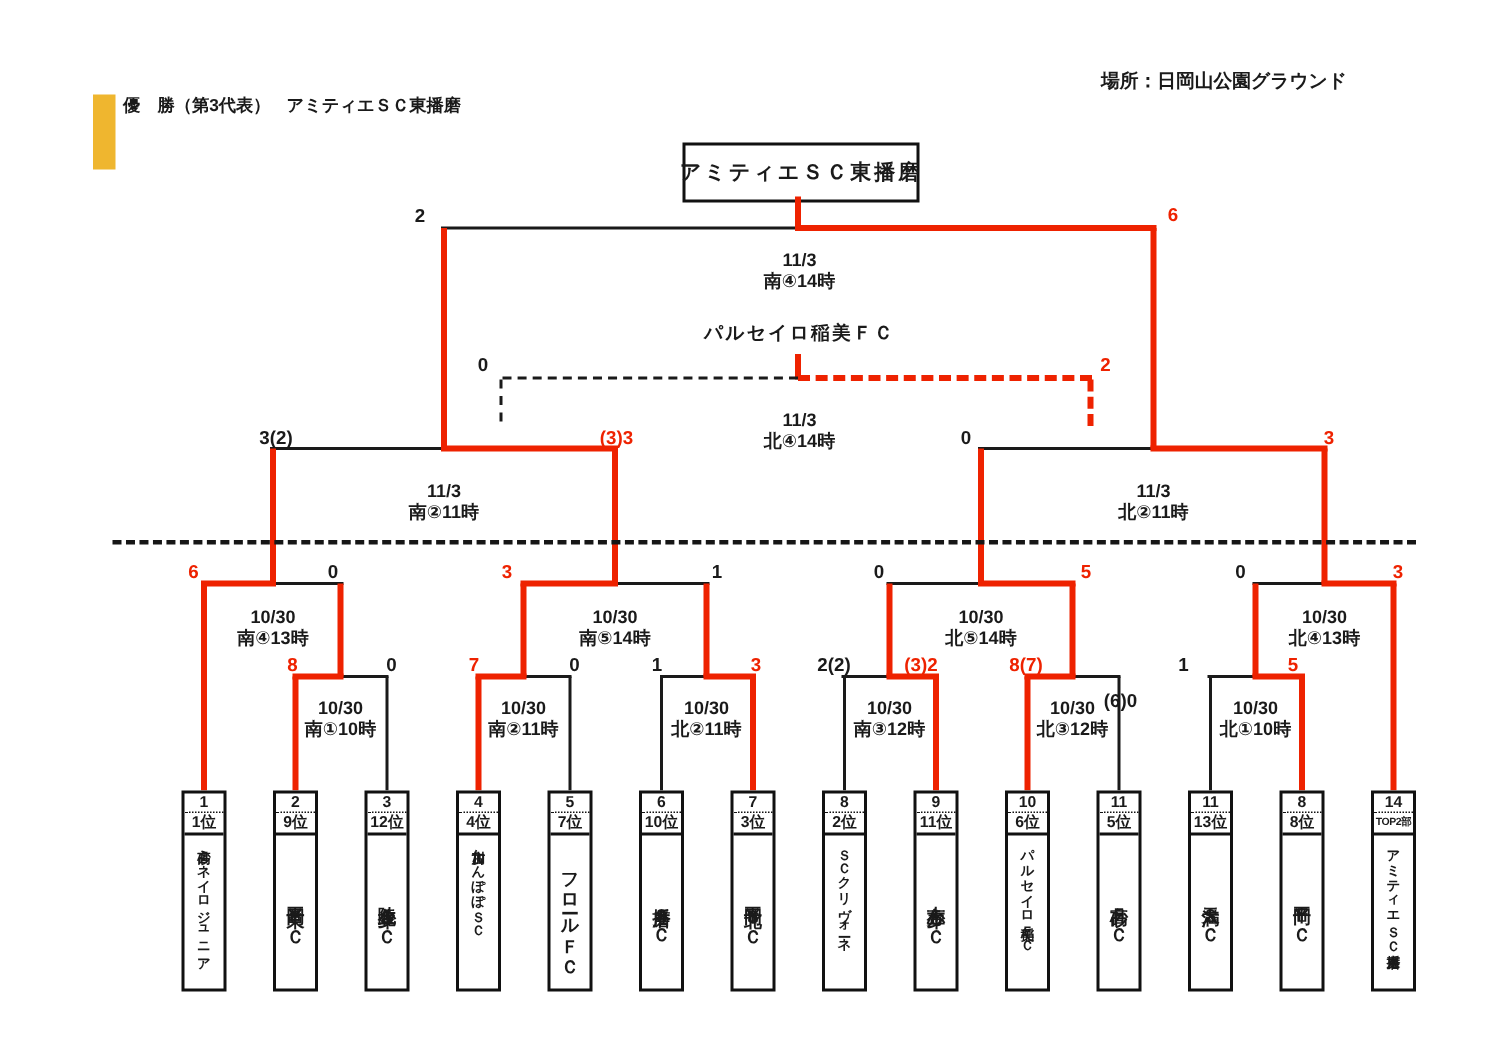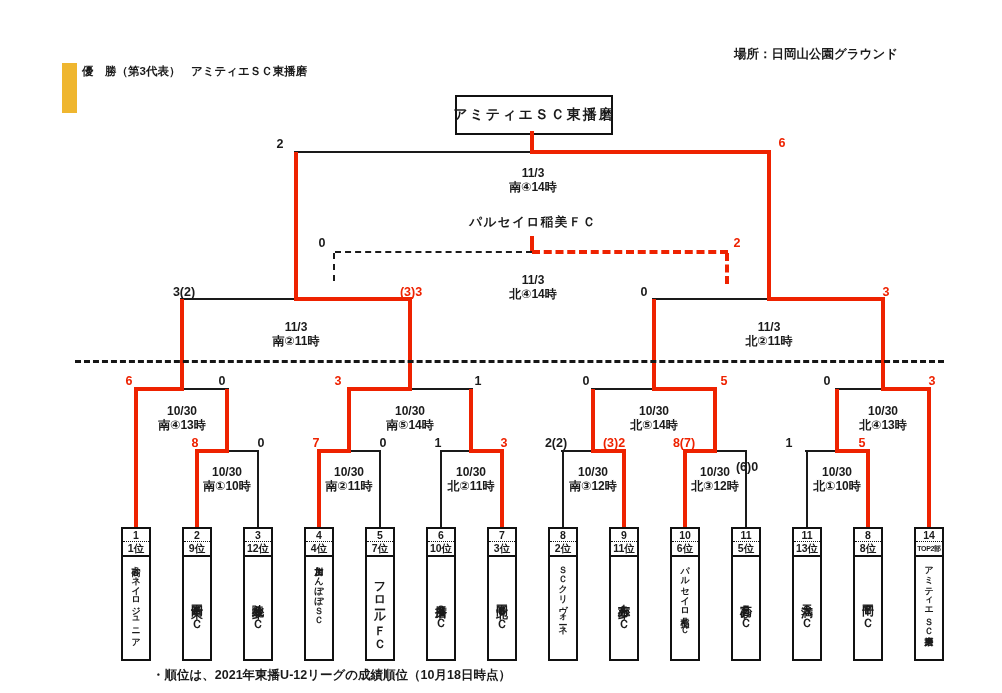--- a/index.html
+++ b/index.html
@@ -277,15 +277,14 @@
     <div class="tb-num">8</div>
     <div class="tb-rank">8位</div>
     <div class="tb-name">平岡ＦＣ</div>
   </div>
   <div class="teambox" style="left:914px">
     <div class="tb-num">14</div>
     <div class="tb-rank tiny">TOP2部</div>
     <div class="tb-name sm">アミティエＳＣ東播磨</div>
   </div>
 
-  <div class="abs foot" style="left:152px;top:667px">・順位は、2021年東播U-12リーグの成績順位（10月18日時点）</div>
 
 </div>
 
 </body></html>

